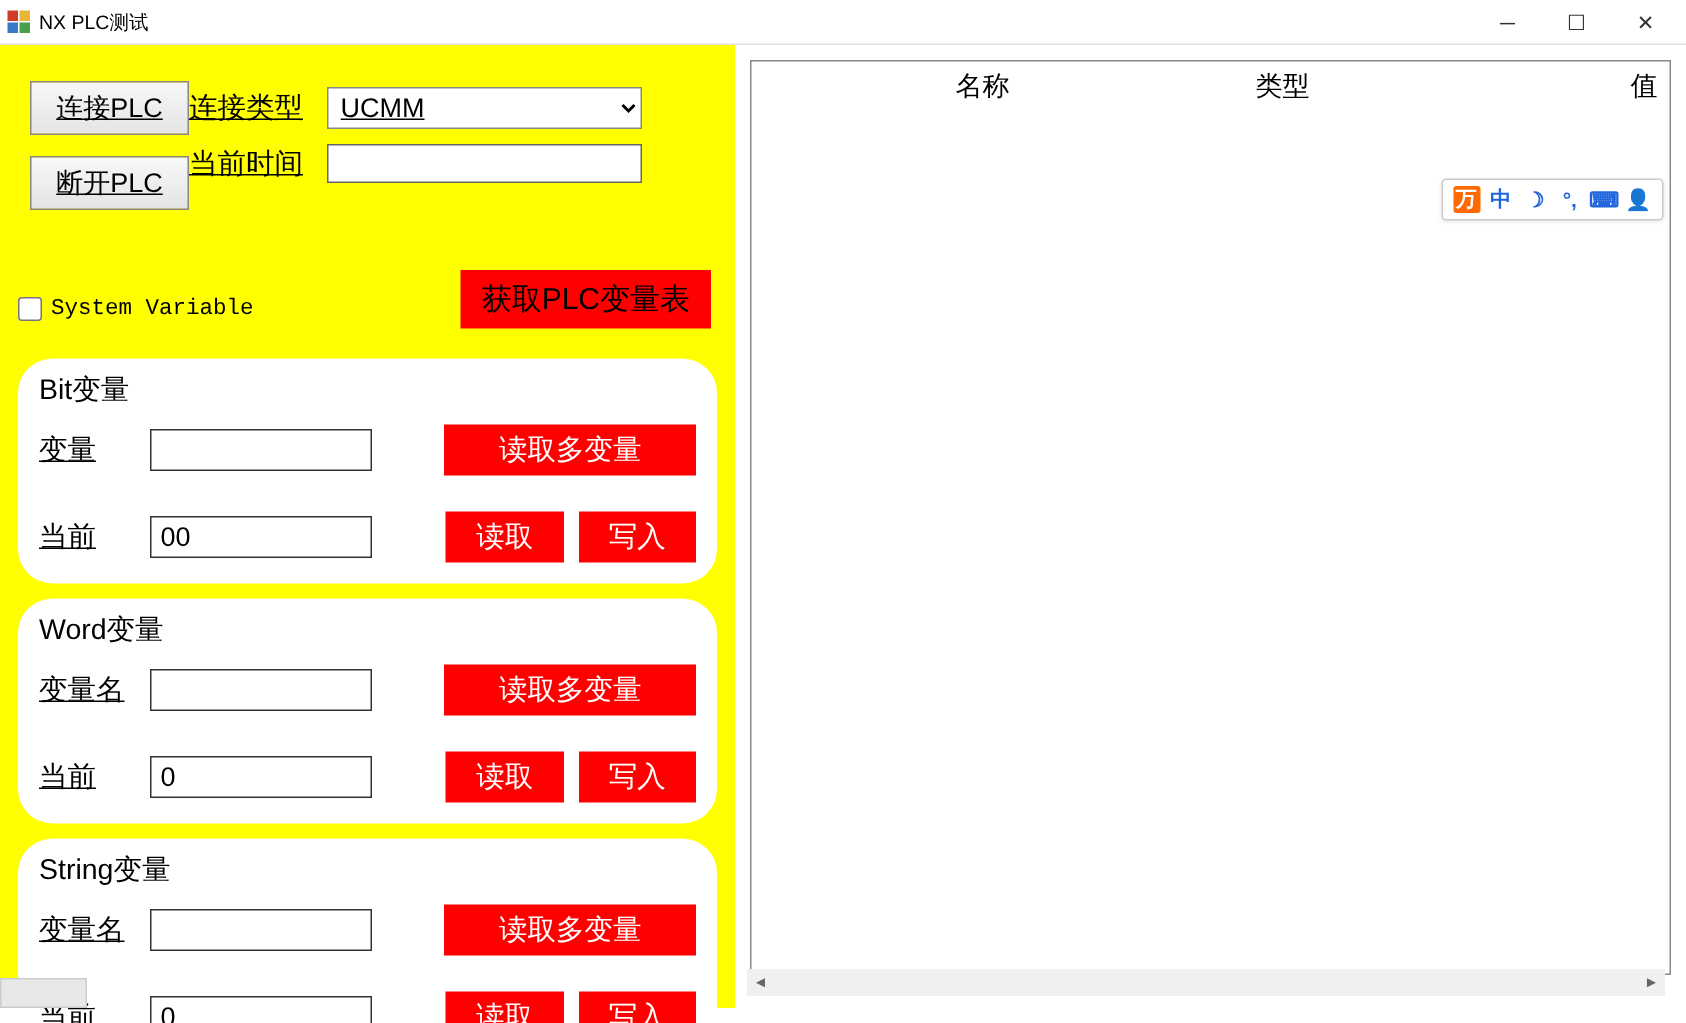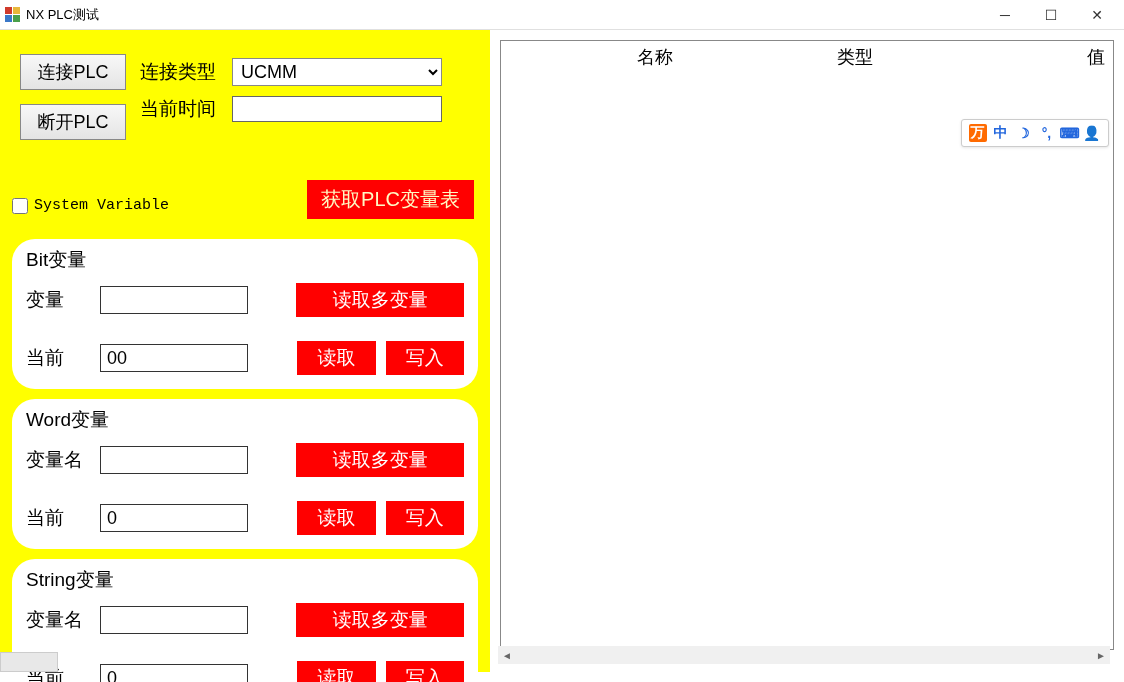--- a/index.html
+++ b/index.html
@@ -45,22 +45,22 @@
       position: relative;
     }
     .left-panel {
       width: 490px;
       background: #ffff00;
       padding: 12px;
       position: relative;
     }
     .top-row {
       display: flex;
-      gap: 14px;
       padding: 12px 8px 10px 8px;
+      text-decoration: underline;
     }
     .conn-buttons {
       display: flex;
       flex-direction: column;
       gap: 14px;
     }
     .gray-btn {
       background: linear-gradient(#f8f8f8, #e4e4e4);
       border: 1px solid #888;
       padding: 5px 12px;
@@ -111,21 +111,21 @@
     .sys-var-check input[type="checkbox"] {
       width: 16px; height: 16px;
       border: 1px solid #333;
     }
     .sys-var-check label {
       font-family: "Courier New", monospace;
       font-size: 15px;
     }
     .red-btn {
       background: #ff0000;
-      color: #fef9c3;
+      color: #000000;
       border: none;
       font-size: 19px;
       font-family: inherit;
       padding: 4px 12px;
       cursor: pointer;
     }
     .red-btn-big {
       padding: 6px 14px;
       font-size: 20px;
     }
@@ -141,20 +141,21 @@
     }
     .group-row {
       display: flex;
       align-items: center;
       margin-top: 10px;
       gap: 10px;
     }
     .g-label {
       font-size: 19px;
       min-width: 64px;
+      text-decoration: underline;
     }
     .g-input {
       width: 148px;
       height: 28px;
       border: 1px solid #333;
       padding: 2px 6px;
       font-family: inherit;
       font-size: 18px;
       background: #fff;
     }

